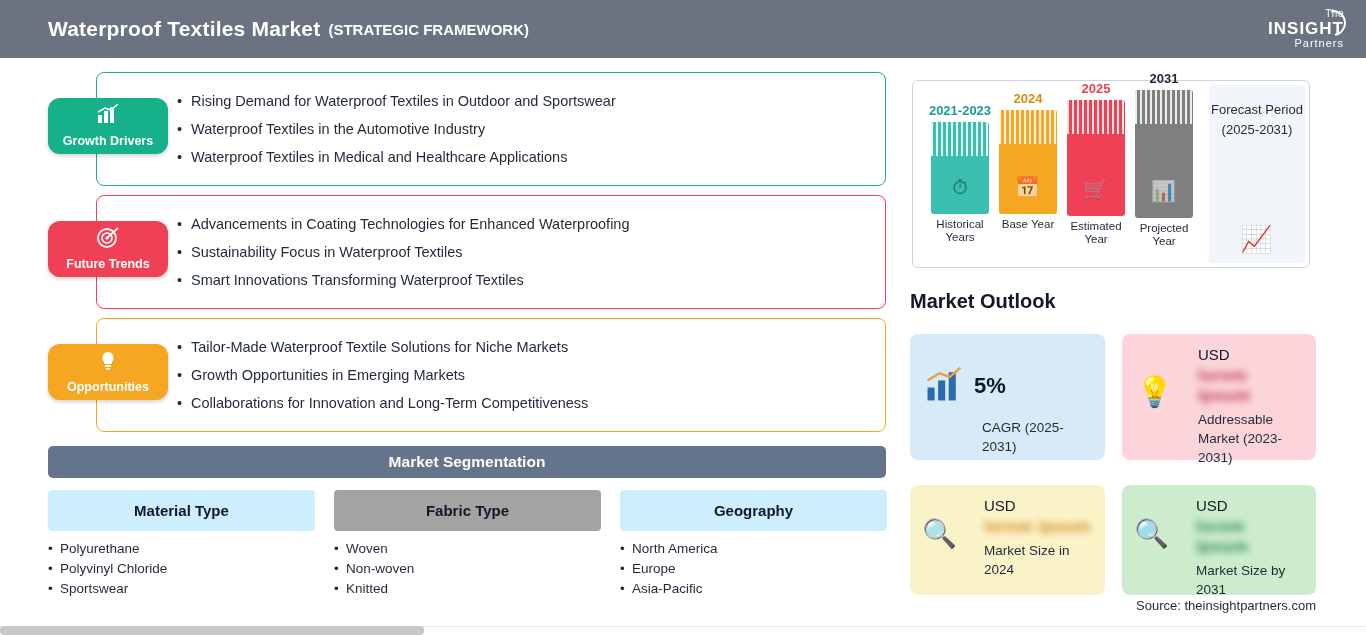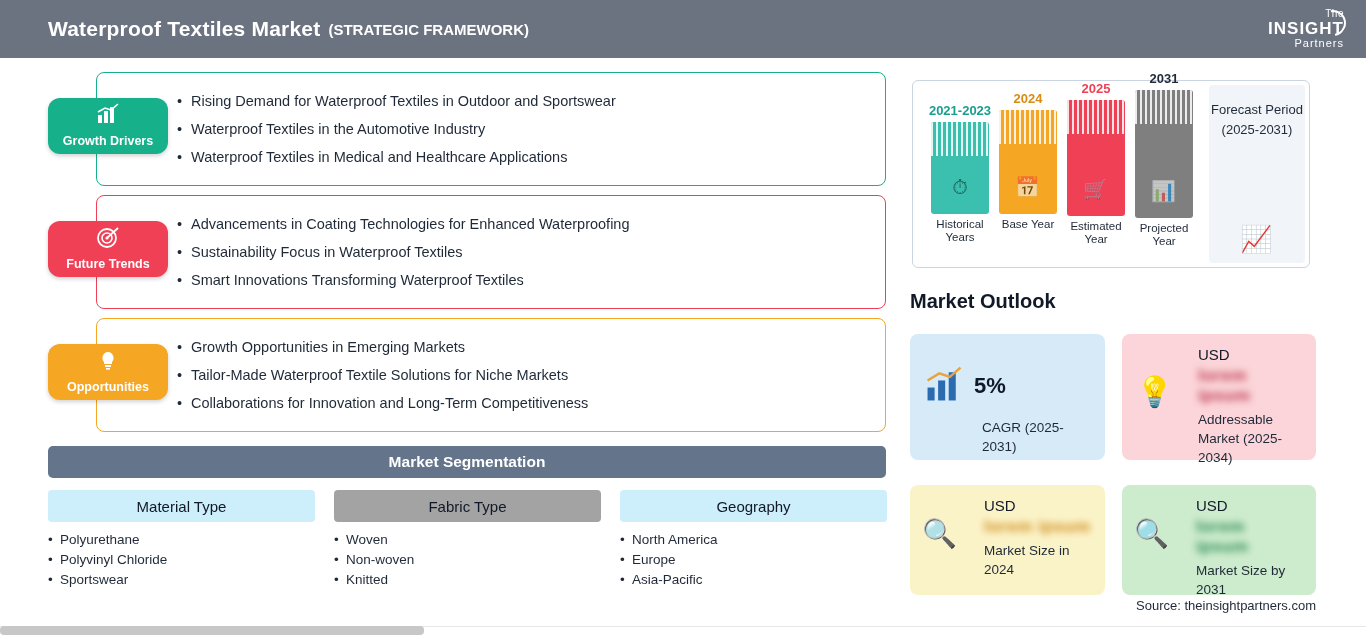--- a/index.html
+++ b/index.html
@@ -72,23 +72,23 @@
 
   
   .seg-header {
     position: absolute; left: 48px; top: 446px; width: 838px; height: 32px;
     background: #64748b; border-radius: 5px;
     display: flex; align-items: center; justify-content: center;
     color: #fff; font-size: 15.5px; font-weight: bold;
   }
   .seg-col { position: absolute; top: 490px; width: 267px; }
   .seg-col .seg-title {
-    height: 32px; border-radius: 4px;
+    height: 41px; border-radius: 4px;
     display: flex; align-items: center; justify-content: center;
-    font-size: 15px; font-weight: normal; color: #111827;
+    font-size: 15px; font-weight: bold; color: #111827;
   }
   .seg-col ul { list-style: none; margin-top: 8px; }
   .seg-col li {
     font-size: 13.5px; color:#1f2937; line-height: 20px;
     position: relative; padding-left: 12px;
   }
   .seg-col li:before { content:"\2022"; position:absolute; left:0; top:0; }
 
   
   .years-panel {
@@ -197,22 +197,22 @@
         <circle cx="12" cy="13" r="5" fill="none" stroke="#fff" stroke-width="1.6"></circle>
         <circle cx="12" cy="13" r="1.6" fill="#fff"></circle>
         <path d="M12 13 L23 3" stroke="#fff" stroke-width="1.8"></path>
       </svg>
     </span>
     <span>Future Trends</span>
   </div>
 
   <div class="block" style="top:318px;border-color:#f5a623;">
     <ul>
+      <li>Tailor-Made Waterproof Textile Solutions for Niche Markets</li>
       <li>Growth Opportunities in Emerging Markets</li>
-      <li>Tailor-Made Waterproof Textile Solutions for Niche Markets</li>
       <li>Collaborations for Innovation and Long-Term Competitiveness</li>
     </ul>
   </div>
   <div class="pill" style="top:344px;background:#f5a623;">
     <span class="pill-icon">
       <svg viewBox="0 0 26 24" width="26" height="24">
         <path d="M13 4 a6 6 0 0 1 4 10 v2 h-8 v-2 a6 6 0 0 1 4 -10 z" fill="#fff"></path>
         <rect x="10" y="17" width="6" height="2" fill="#fff"></rect>
         <rect x="11" y="20" width="4" height="1.6" fill="#fff"></rect>
       </svg>
@@ -309,21 +309,21 @@
       <span class="big">5%</span>
     </div>
     <div class="cap" style="margin-top:10px;margin-left:58px;">CAGR (2025-2031)</div>
   </div>
 
   <div class="card" style="left:1122px;top:334px;width:194px;height:126px;background:#fbd5d9;">
     <div style="position:absolute;left:14px;top:40px;font-size:30px;color:#d63a5e;">💡</div>
     <div style="margin-left:62px;">
       <div class="usd">USD</div>
       <div class="blurred">lorem ipsum</div>
-      <div class="cap">Addressable Market (2025-2034)</div>
+      <div class="cap">Addressable Market (2023-2031)</div>
     </div>
   </div>
 
   <div class="card" style="left:910px;top:485px;width:195px;height:110px;background:#fbf3c8;">
     <div style="position:absolute;left:12px;top:32px;font-size:28px;color:#d08b1a;">🔍</div>
     <div style="margin-left:60px;">
       <div class="usd">USD</div>
       <div class="blurred orange">lorem ipsum</div>
       <div class="cap">Market Size in 2024</div>
     </div>

